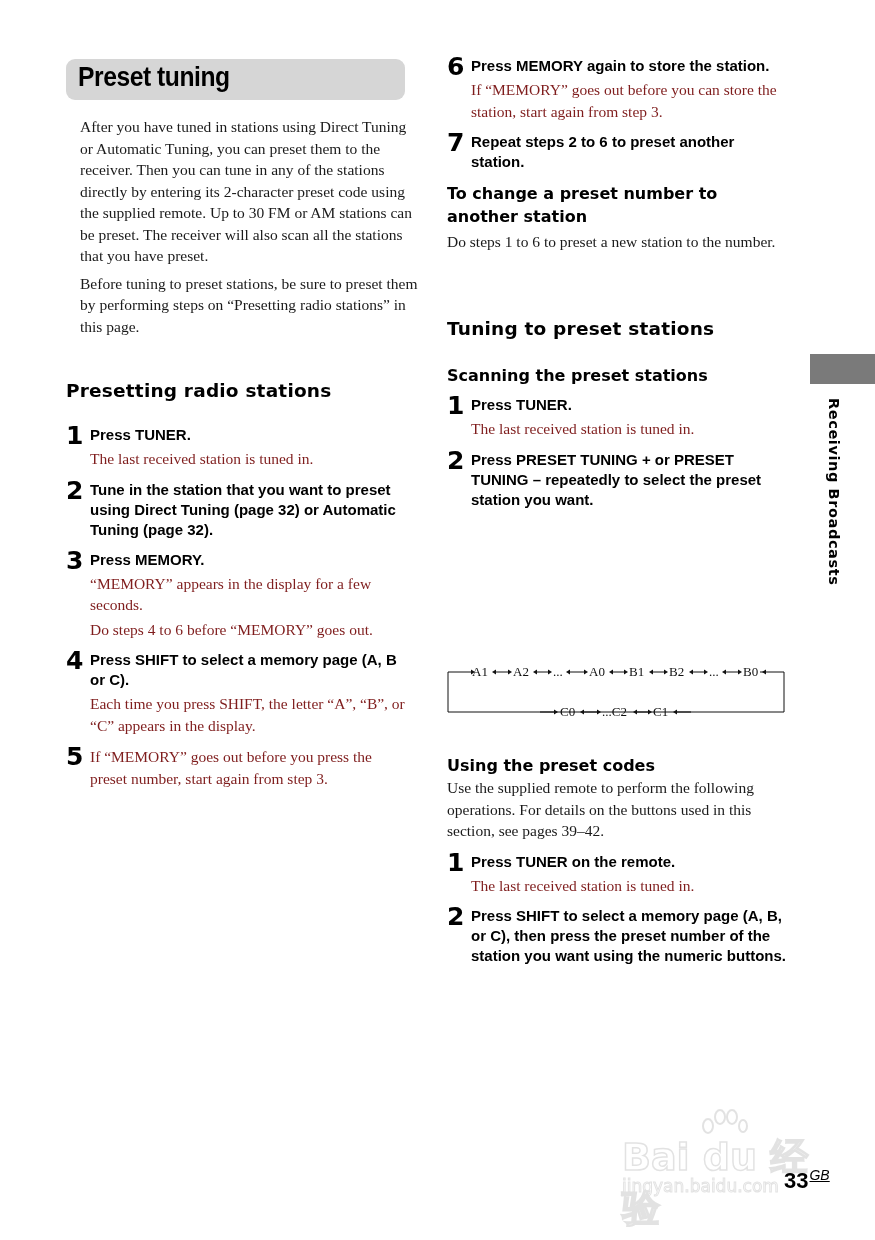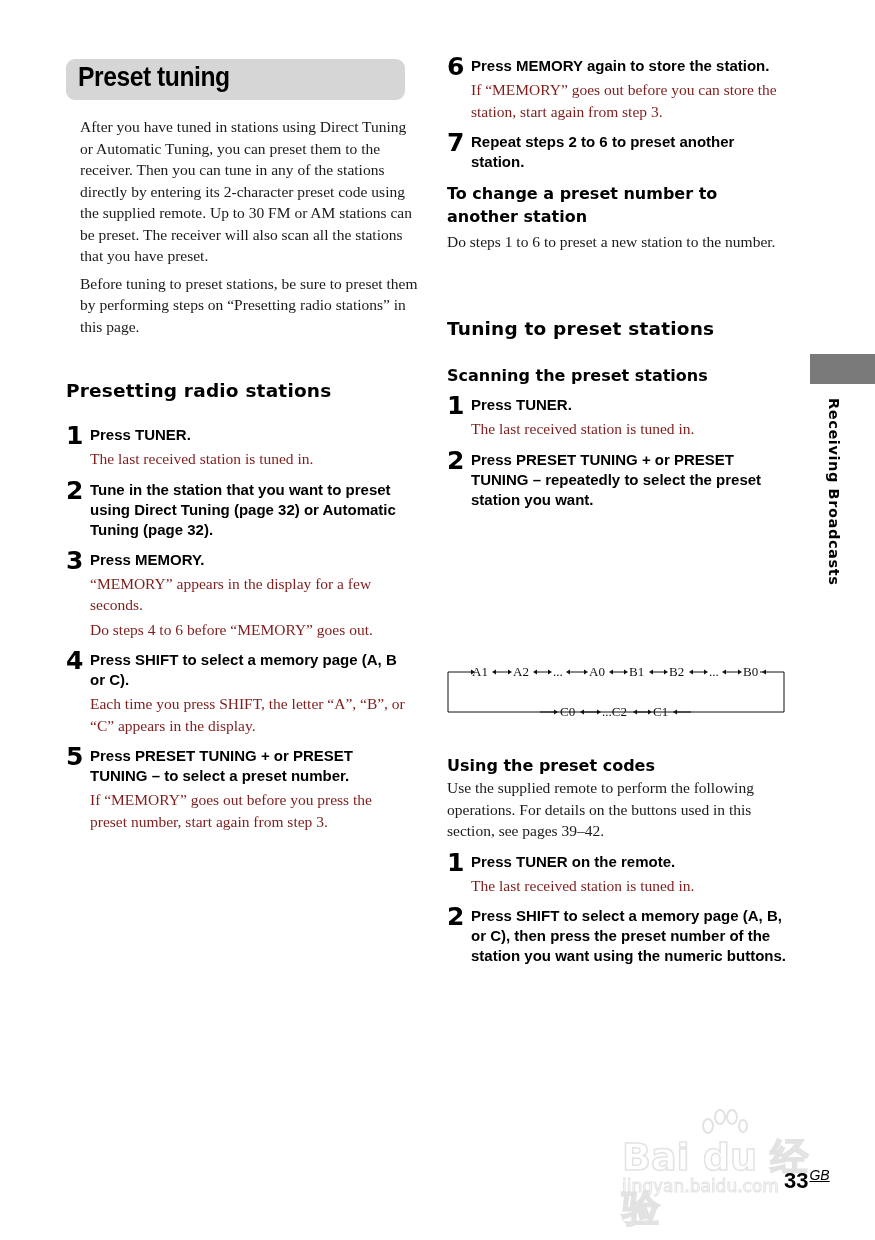--- a/index.html
+++ b/index.html
@@ -62,21 +62,20 @@
     <p class="step-desc">“MEMORY” appears in the display for a few seconds.</p>
     <p class="step-desc">Do steps 4 to 6 before “MEMORY” goes out.</p>
   </div>
   <div class="step" style="margin-top:10px;">
     <span class="step-num">4</span>
     <p class="step-title">Press SHIFT to select a memory page (A, B or C).</p>
     <p class="step-desc">Each time you press SHIFT, the letter “A”, “B”, or “C” appears in the display.</p>
   </div>
   <div class="step" style="margin-top:10px;">
     <span class="step-num">5</span>
-    <p class="step-title">Press PRESET TUNING + or PRESET TUNING – to select a preset number.</p>
     <p class="step-desc">If “MEMORY” goes out before you press the preset number, start again from step 3.</p>
   </div>
 </div>
 
 <div class="abs" style="left:447px; top:56px; width:340px;">
   <div class="step">
     <span class="step-num">6</span>
     <p class="step-title">Press MEMORY again to store the station.</p>
     <p class="step-desc">If “MEMORY” goes out before you can store the station, start again from step 3.</p>
   </div>

